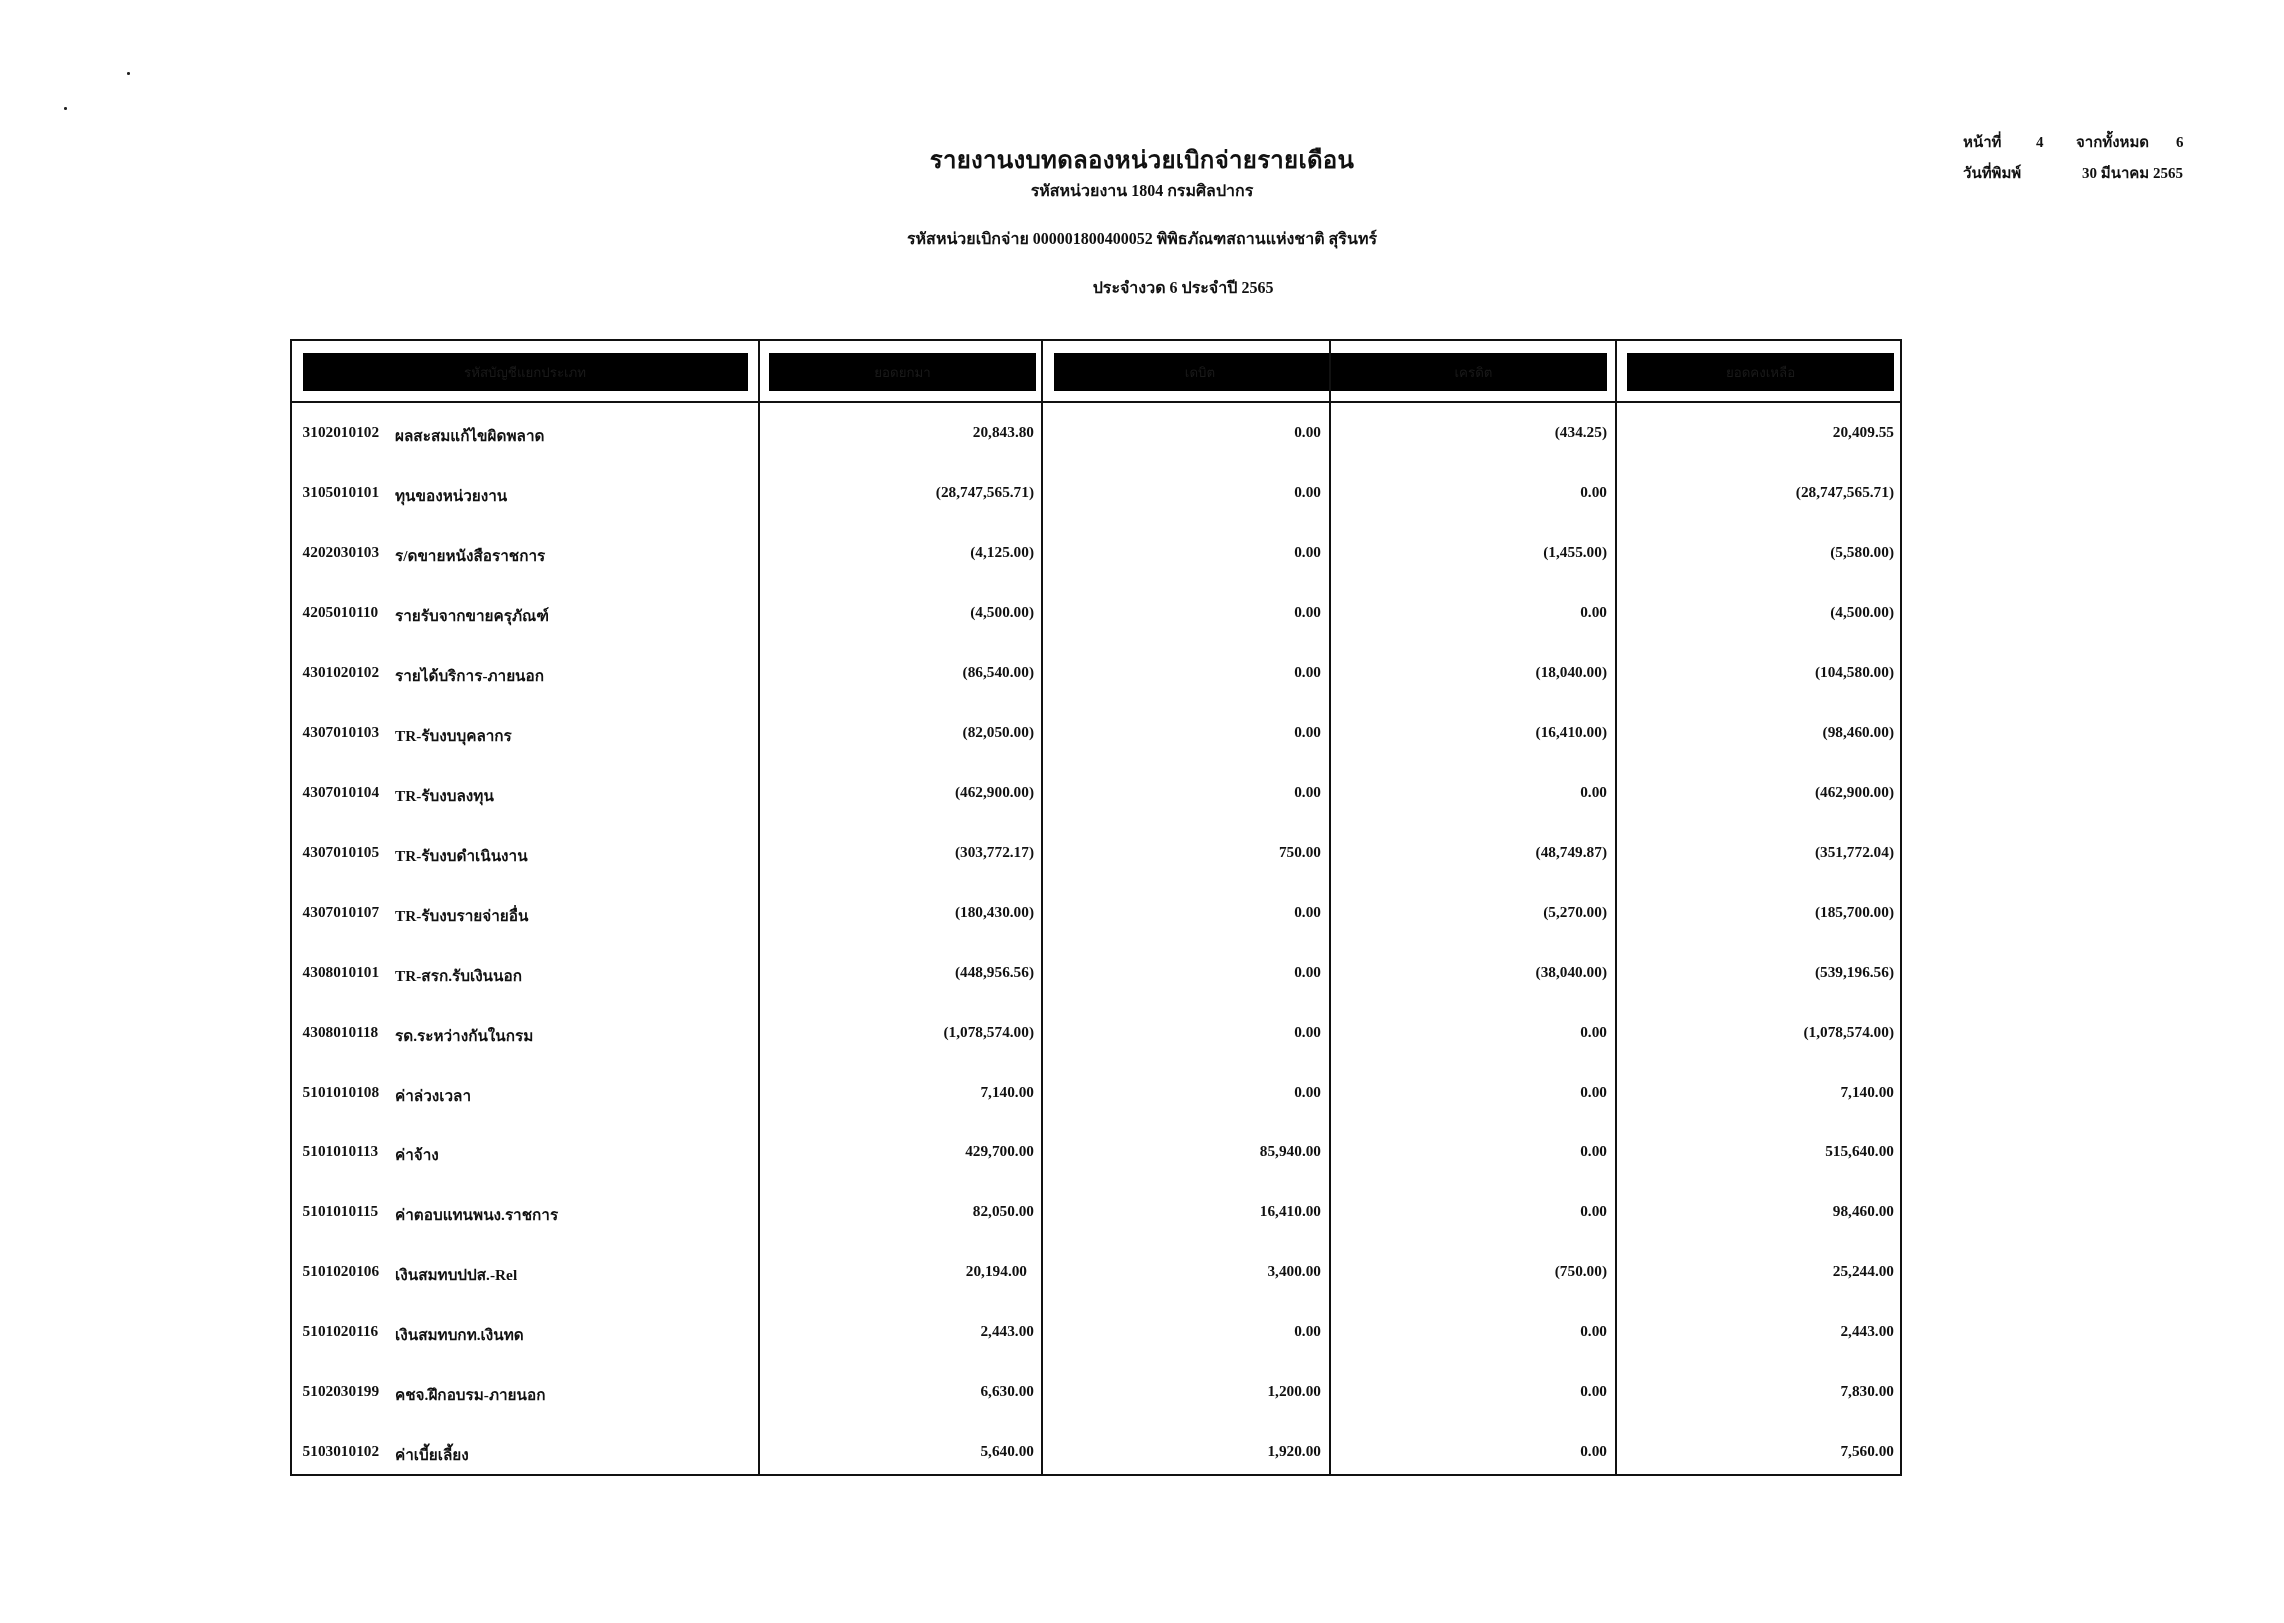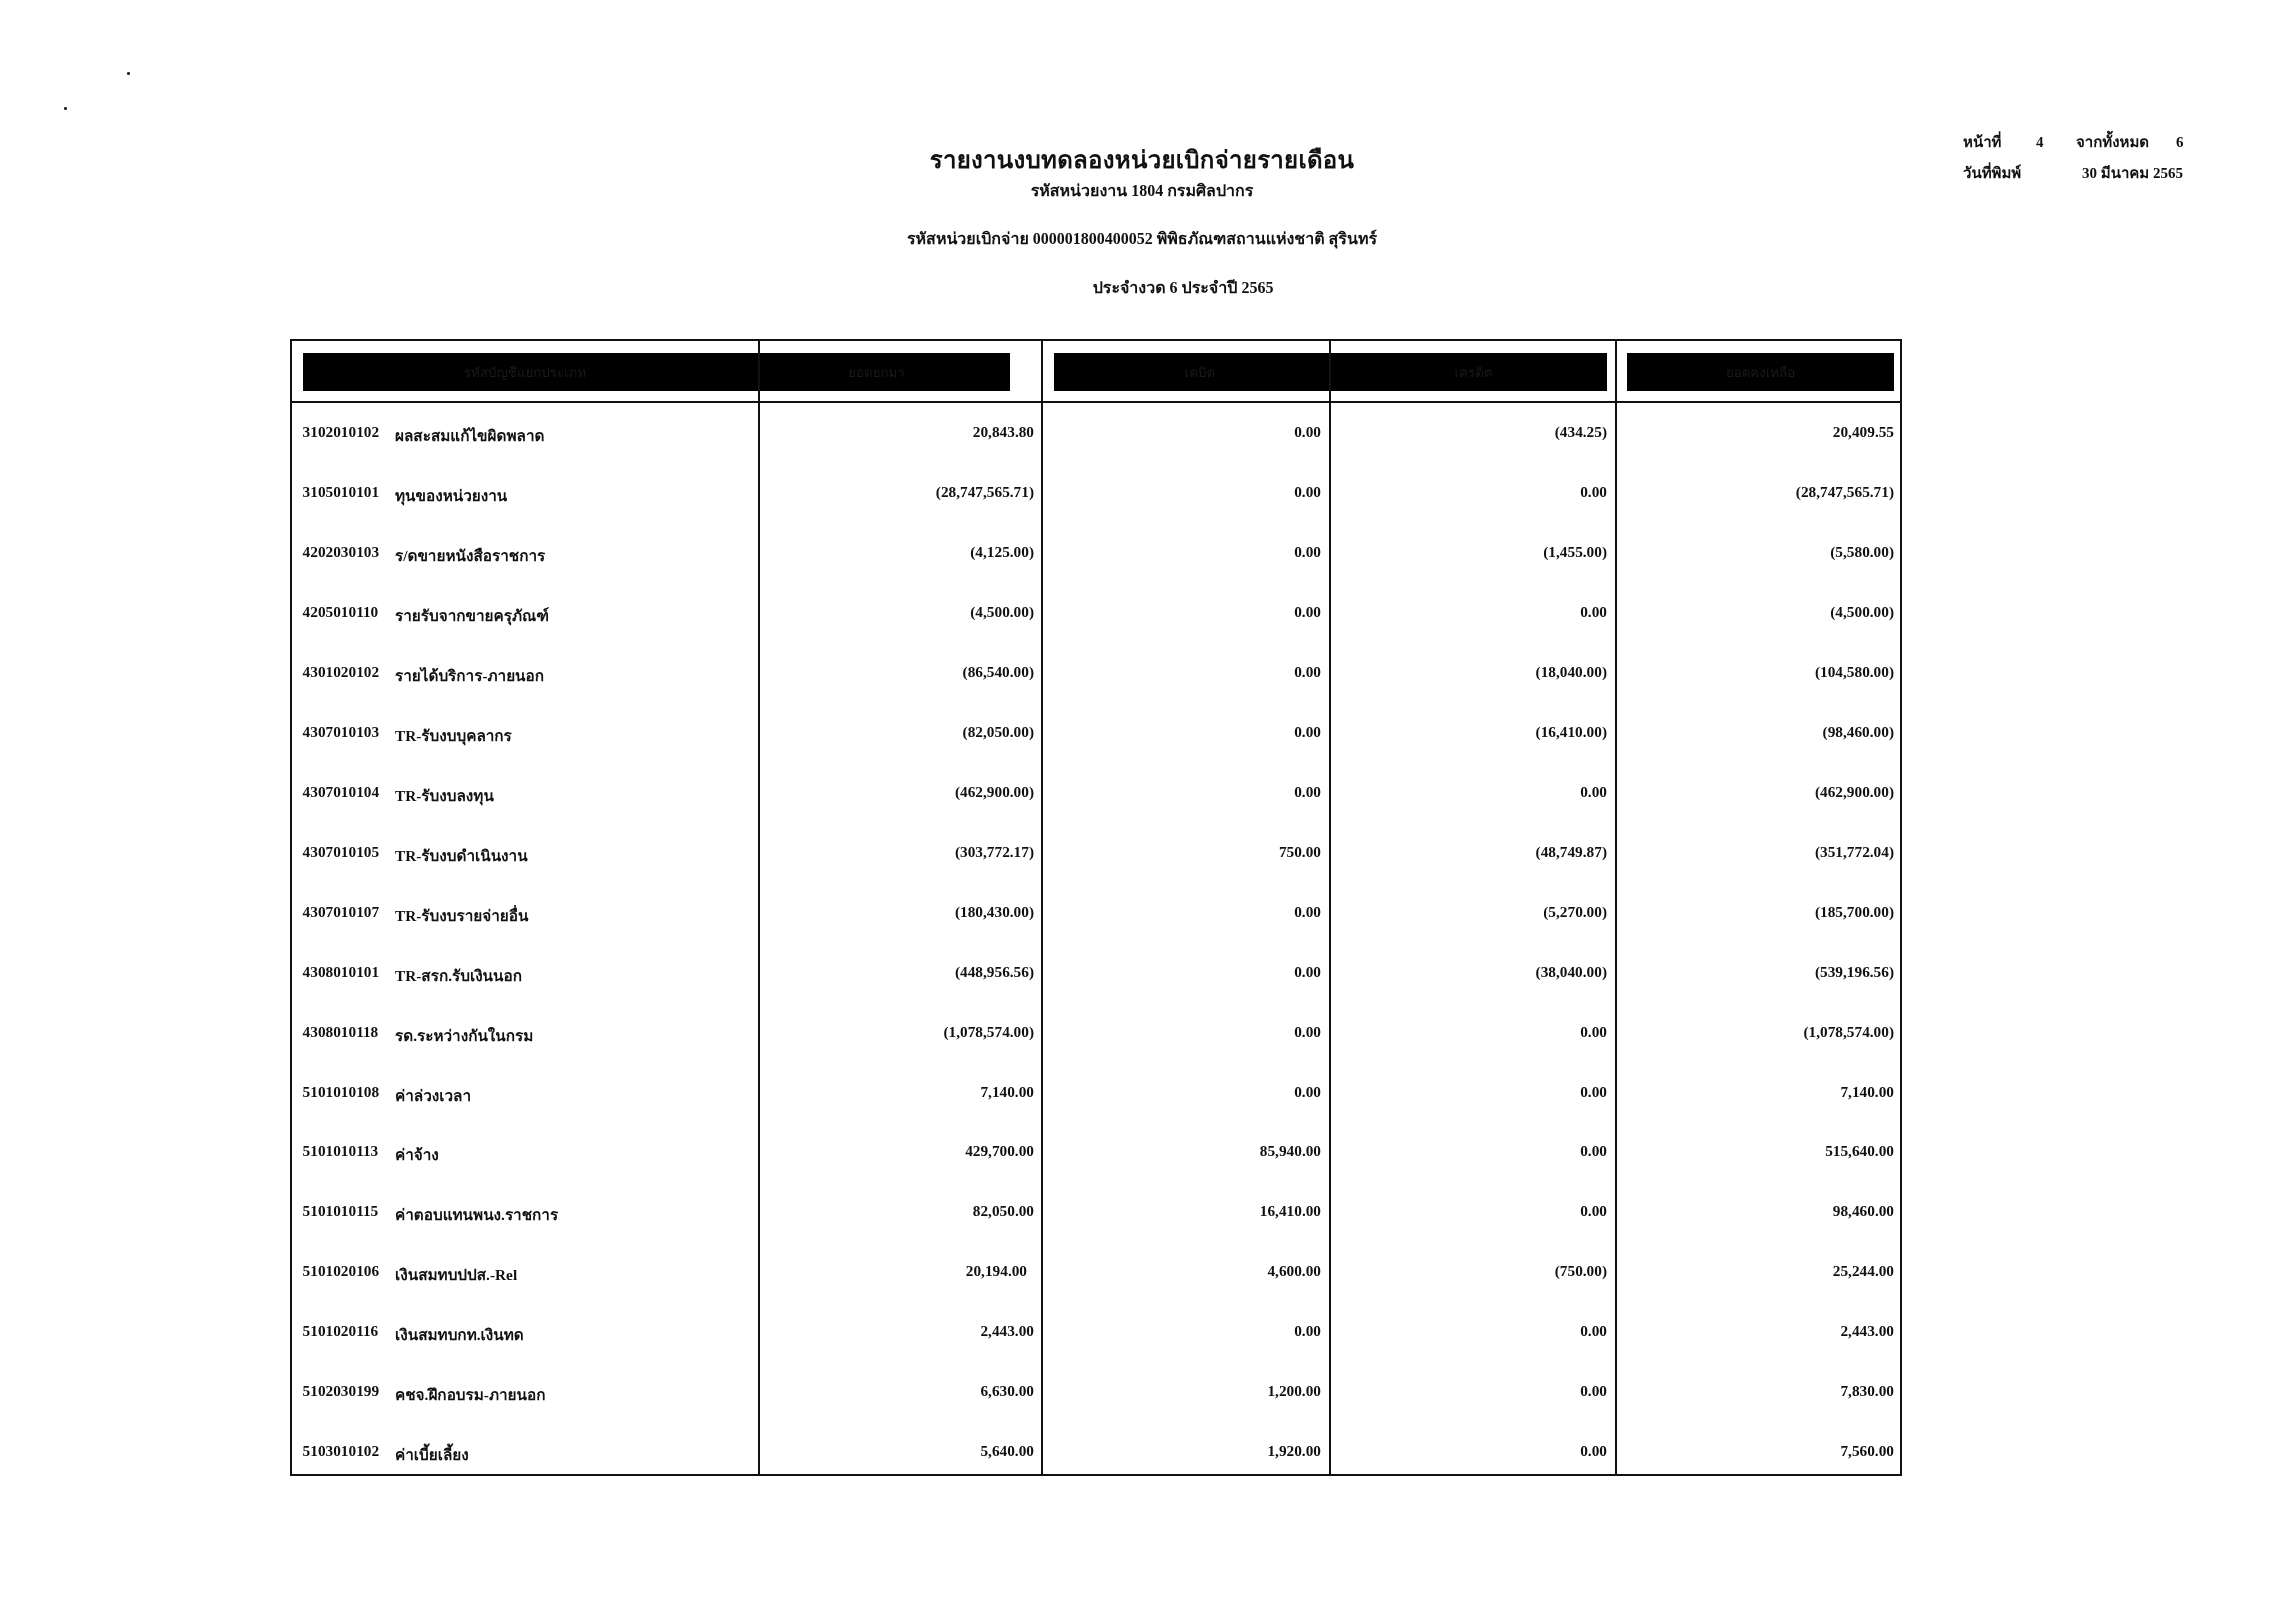--- a/index.html
+++ b/index.html
@@ -62,21 +62,21 @@
 <div class="meta meta-page">
   <span class="lbl">หน้าที่</span><span class="num1">4</span><span class="lbl2">จากทั้งหมด</span><span>6</span>
 </div>
 <div class="meta meta-date">
   <span class="lbl">วันที่พิมพ์</span><span>30 มีนาคม 2565</span>
 </div>
 
 <div class="tbl">
   <div class="thead">
     <div class="hcell" style="left:10.6px;width:445px;">รหัสบัญชีแยกประเภท</div>
-    <div class="hcell" style="left:451px;width:267px;">ยอดยกมา</div>
+    <div class="hcell" style="left:477px;width:267px;">ยอดยกมา</div>
     <div class="hcell" style="left:762px;width:292px;">เดบิต</div>
     <div class="hcell" style="left:1048px;width:267px;">เครดิต</div>
     <div class="hcell" style="left:1335px;width:267px;">ยอดคงเหลือ</div>
   </div>
 
   <div class="col-div" style="left:466px;"></div>
   <div class="col-div" style="left:749px;"></div>
   <div class="col-div" style="left:1037px;"></div>
   <div class="col-div" style="left:1323px;"></div>
 
@@ -190,21 +190,21 @@
         <span class="name">ค่าตอบแทนพนง.ราชการ</span>
         <span class="num" style="left: 503px;">82,050.00</span>
         <span class="num" style="left: 790px;">16,410.00</span>
         <span class="num" style="left: 1076px;">0.00</span>
         <span class="num" style="left: 1363px;">98,460.00</span>
       </div>
       <div class="row" style="top: 901px;">
         <span class="code">5101020106</span>
         <span class="name">เงินสมทบปปส.-Rel</span>
         <span class="num" style="left: 496px;">20,194.00</span>
-        <span class="num" style="left: 790px;">4,600.00</span>
+        <span class="num" style="left: 790px;">3,400.00</span>
         <span class="num" style="left: 1076px;">(750.00)</span>
         <span class="num" style="left: 1363px;">25,244.00</span>
       </div>
       <div class="row" style="top: 961px;">
         <span class="code">5101020116</span>
         <span class="name">เงินสมทบกท.เงินทด</span>
         <span class="num" style="left: 503px;">2,443.00</span>
         <span class="num" style="left: 790px;">0.00</span>
         <span class="num" style="left: 1076px;">0.00</span>
         <span class="num" style="left: 1363px;">2,443.00</span>

